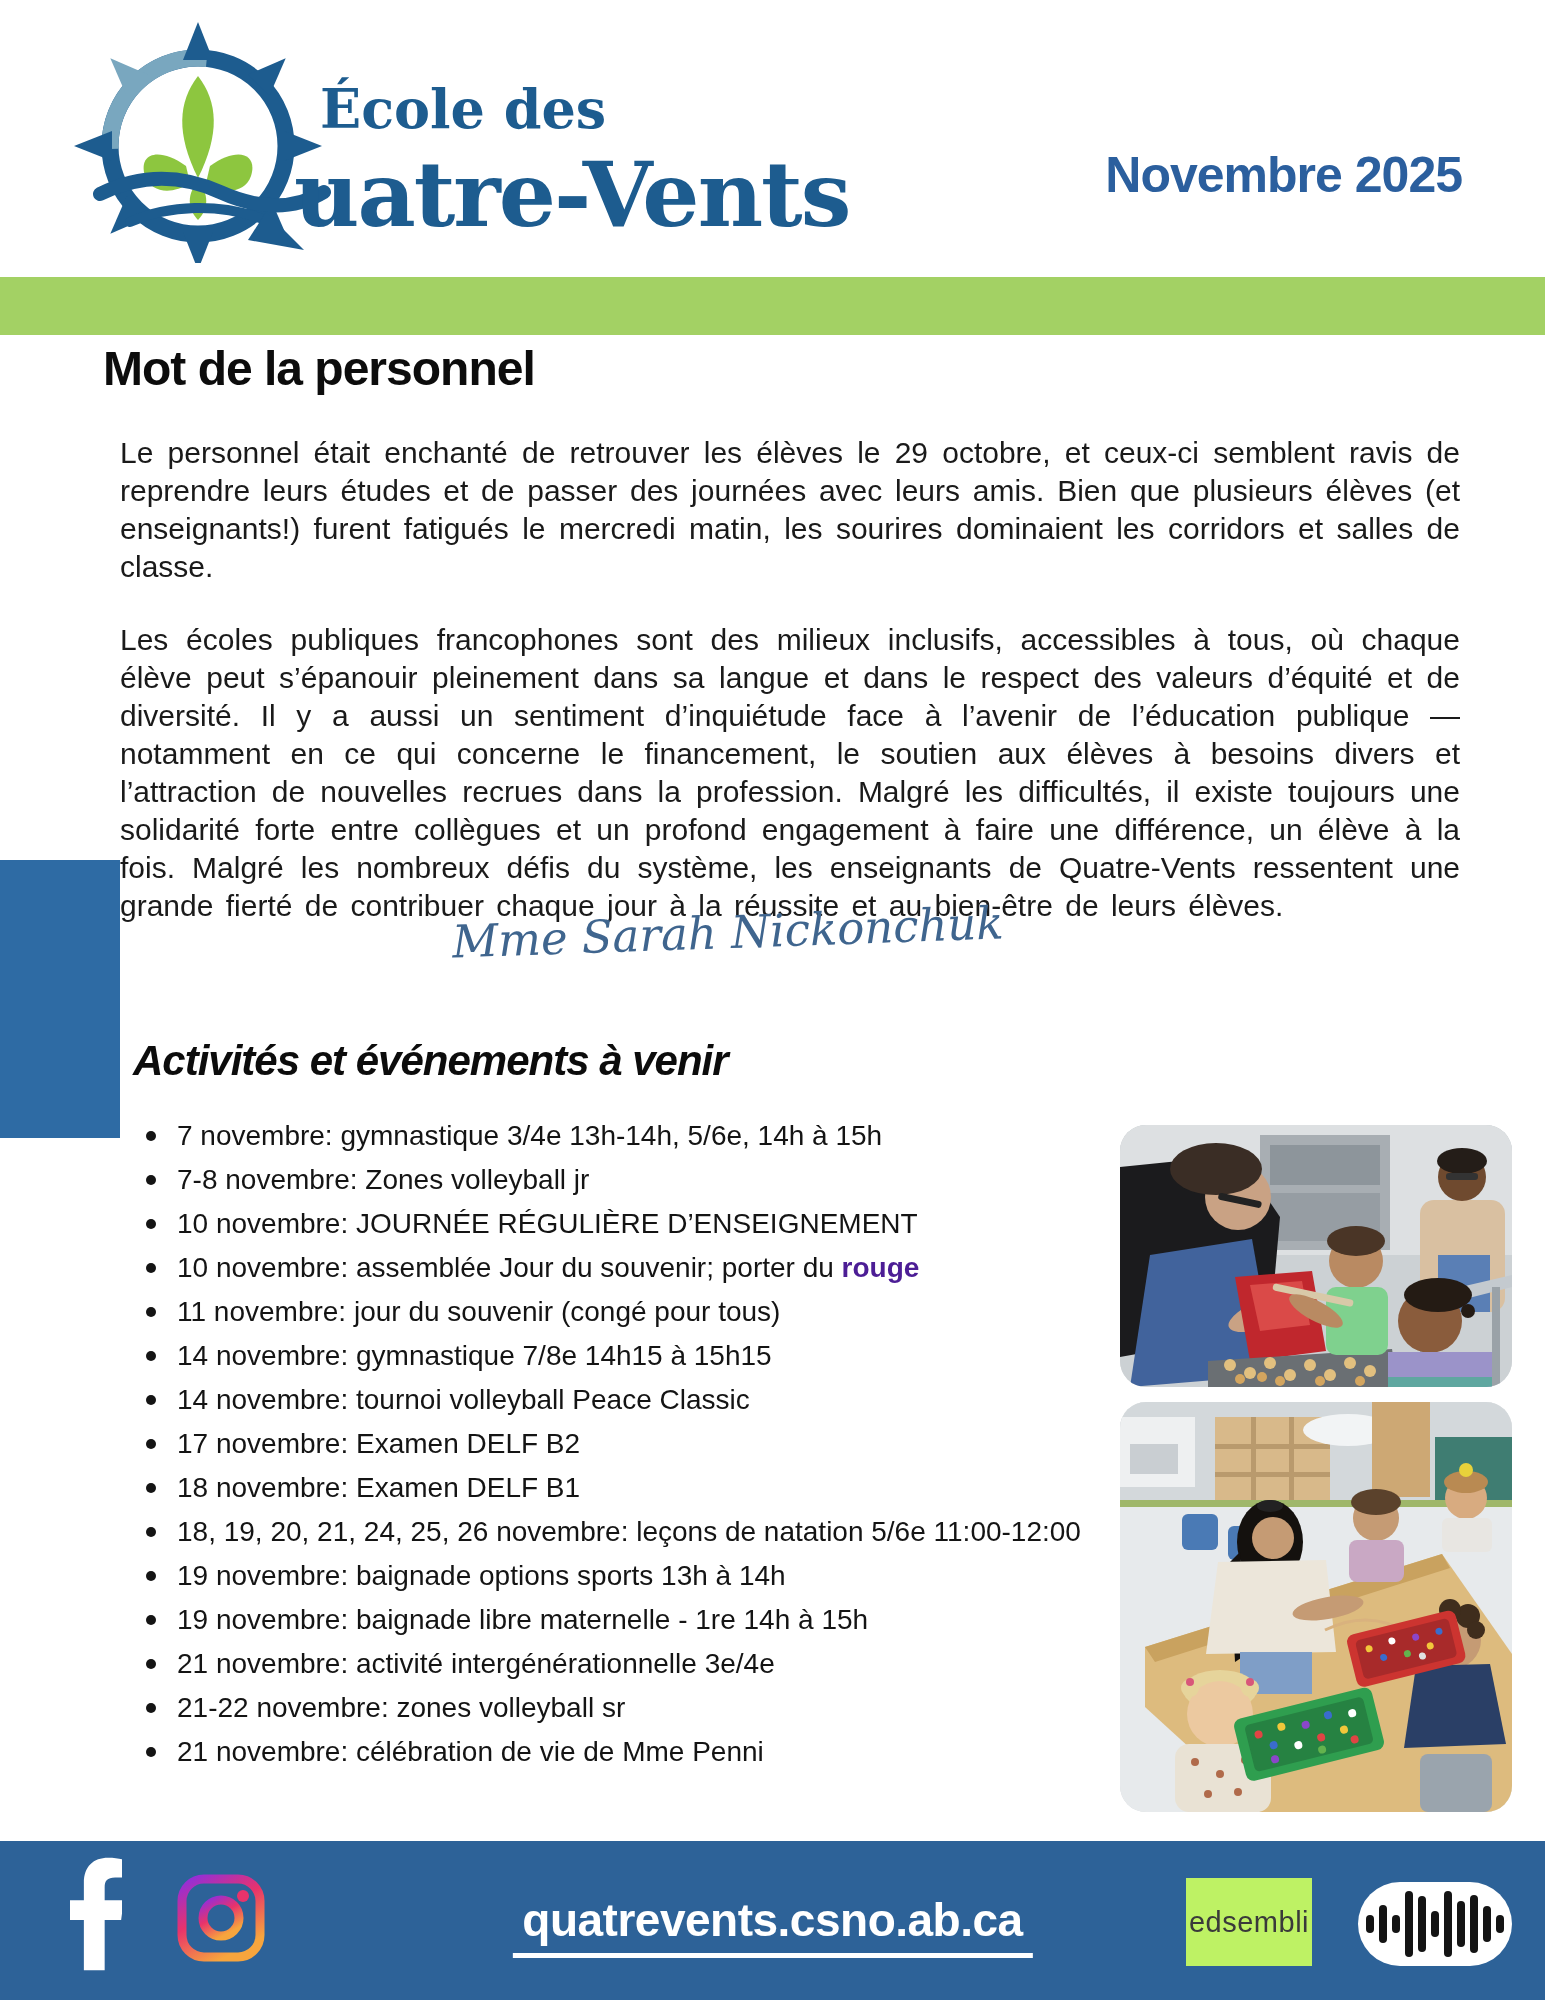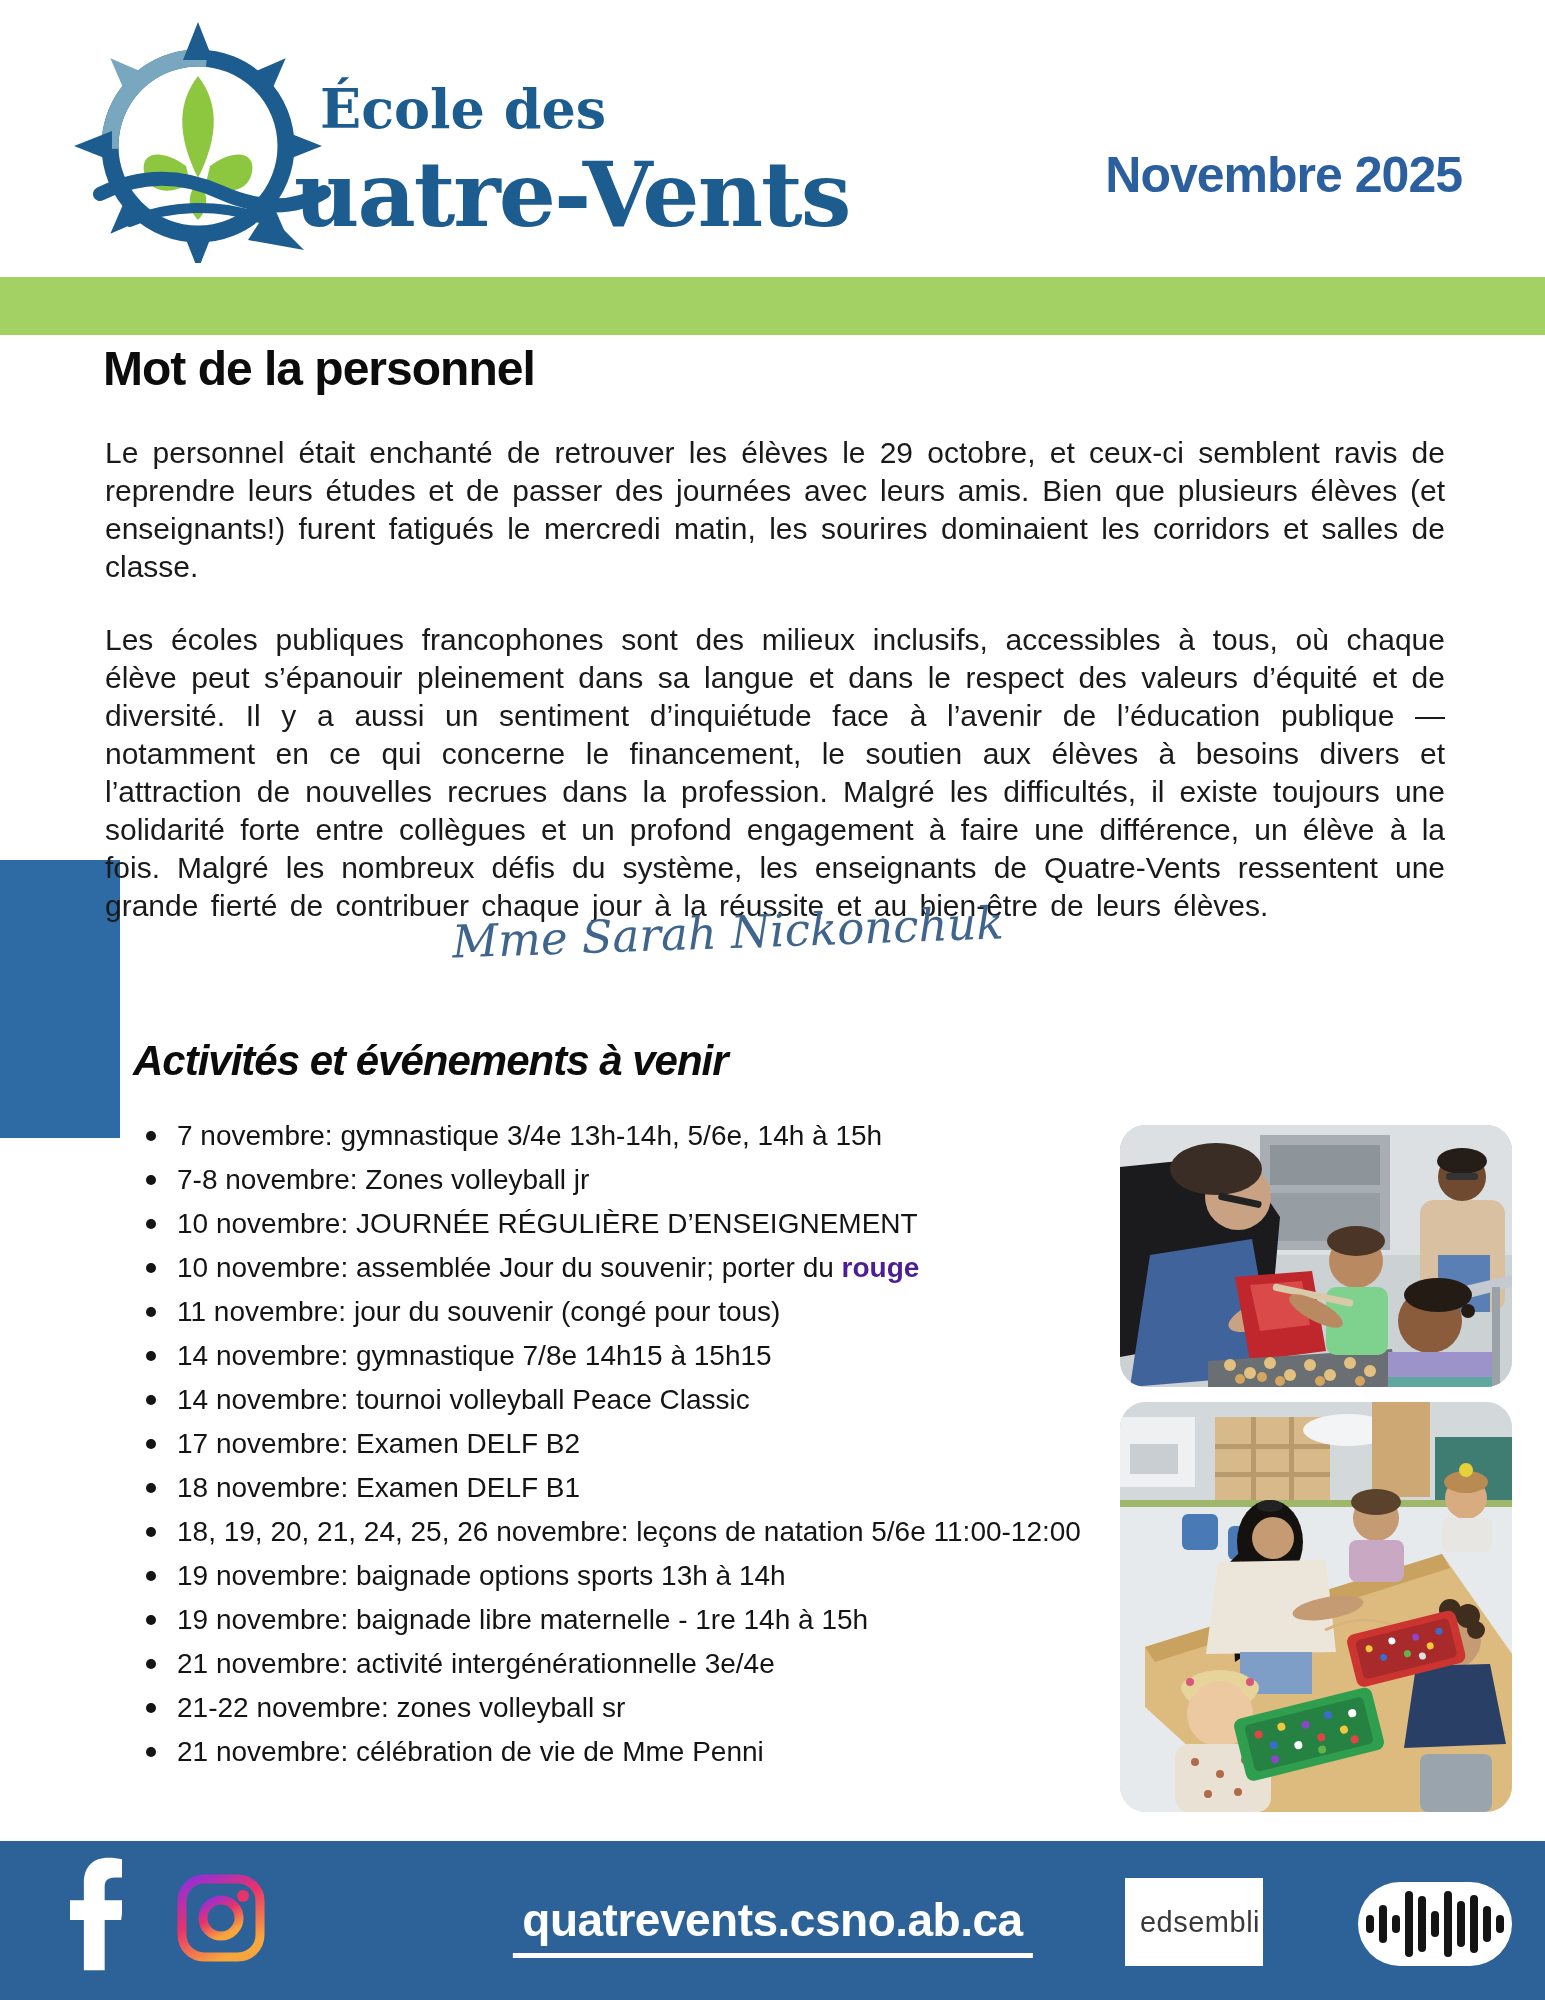--- a/index.html
+++ b/index.html
@@ -10,21 +10,21 @@
   .logo-wrap{position:absolute;left:68px;top:18px;width:800px;height:245px;}
   .issue-date{position:absolute;right:83px;top:146px;font-size:50px;font-weight:800;
               color:#2b5f9e;letter-spacing:-1px;}
 
   .green-bar{position:absolute;left:0;top:277px;width:100%;height:58px;background:#a3d164;}
   .left-accent{position:absolute;left:0;top:860px;width:120px;height:278px;background:#2e6ba4;}
 
   
   .h1{position:absolute;left:103px;top:341px;font-size:48px;font-weight:800;color:#0c0c0c;
       letter-spacing:-1px;}
-  .para{position:absolute;left:105px;width:1340px;font-size:30px;line-height:38px;
+  .para{position:absolute;left:120px;width:1340px;font-size:30px;line-height:38px;
         text-align:justify;text-align-last:left;word-spacing:4px;color:#1a1a1a;}
   .para1{top:404px;}
   .para2{top:591px;}
   .signature{position:absolute;left:452px;top:906px;font-family:"DejaVu Serif",serif;
              font-style:italic;font-size:45px;color:#3f658e;transform:rotate(-2deg);
              white-space:nowrap;}
 
   
   .h2{position:absolute;left:133px;top:1037px;font-size:42px;font-weight:800;font-style:italic;
       color:#0c0c0c;letter-spacing:-1px;text-align:right;}
@@ -42,22 +42,22 @@
   .photo svg{display:block;}
 
   
   .footer{position:absolute;left:0;top:1841px;width:100%;height:159px;background:#2d6298;}
   .fb{position:absolute;left:70px;top:14px;}
   .ig{position:absolute;left:176px;top:32px;}
   .site-link{position:absolute;left:50%;top:52px;transform:translateX(-50%);
              color:#ffffff;font-size:46px;font-weight:800;letter-spacing:-0.5px;
              text-decoration:none;border-bottom:5px solid #ffffff;padding:0 10px 6px 10px;
              white-space:nowrap;}
-  .edsembli-box{position:absolute;left:1125px;top:37px;width:126px;height:88px;background:#ffffff;
-                display:flex;align-items:center;justify-content:center;padding-left:12px;}
+  .edsembli-box{position:absolute;left:1186px;top:37px;width:126px;height:88px;background:#bef264;
+                display:flex;align-items:center;justify-content:center;}
   .edsembli-text{font-size:29px;color:#3a3a3a;letter-spacing:0.5px;position:relative;}
   .wave-pill{position:absolute;left:1358px;top:41px;width:154px;height:84px;background:#ffffff;
              border-radius:42px;display:flex;align-items:center;justify-content:center;gap:5px;}
   .wave-pill span{display:block;width:8px;border-radius:4px;background:#141414;}
 </style>
 </head>
 <body>
 
 <div class="page">
 

